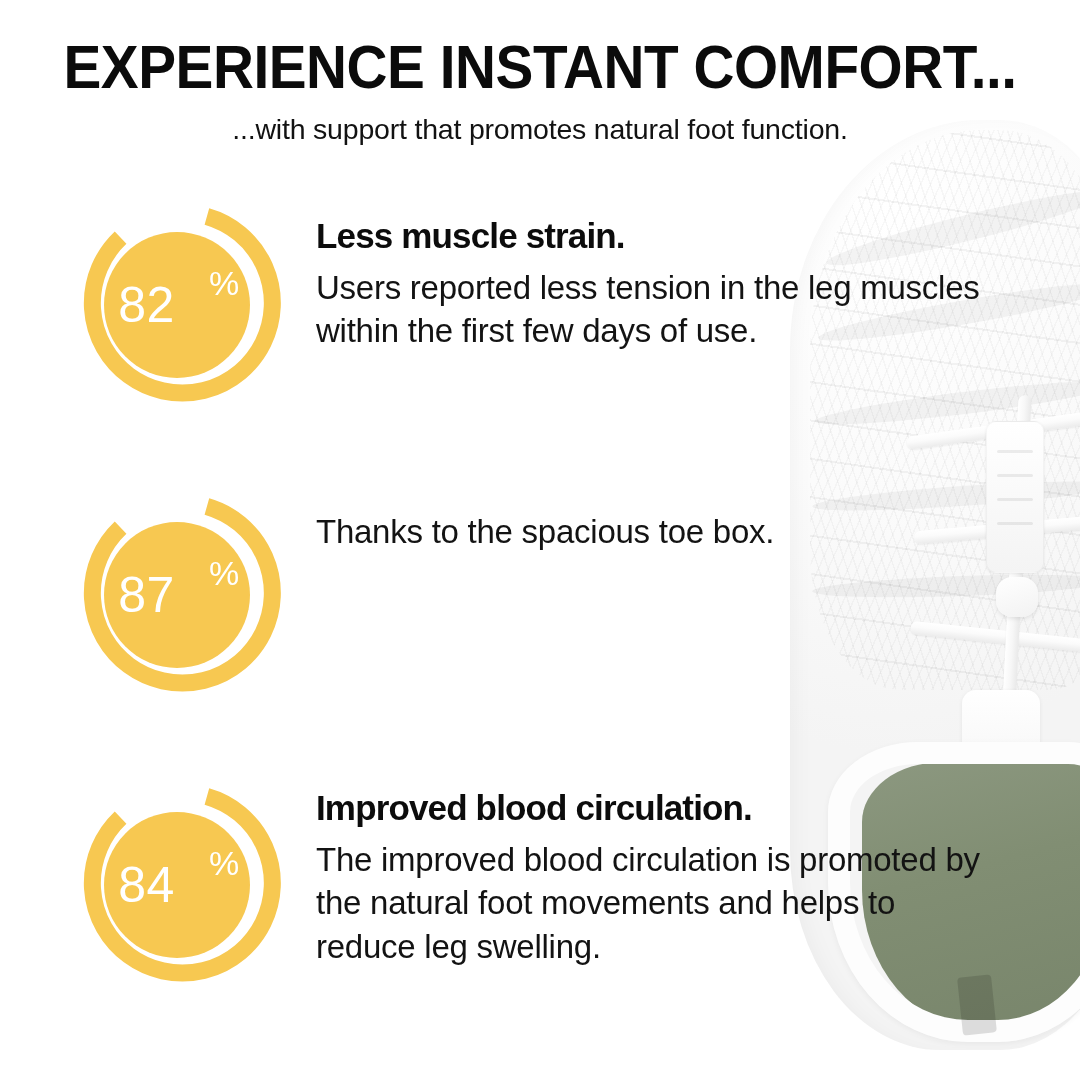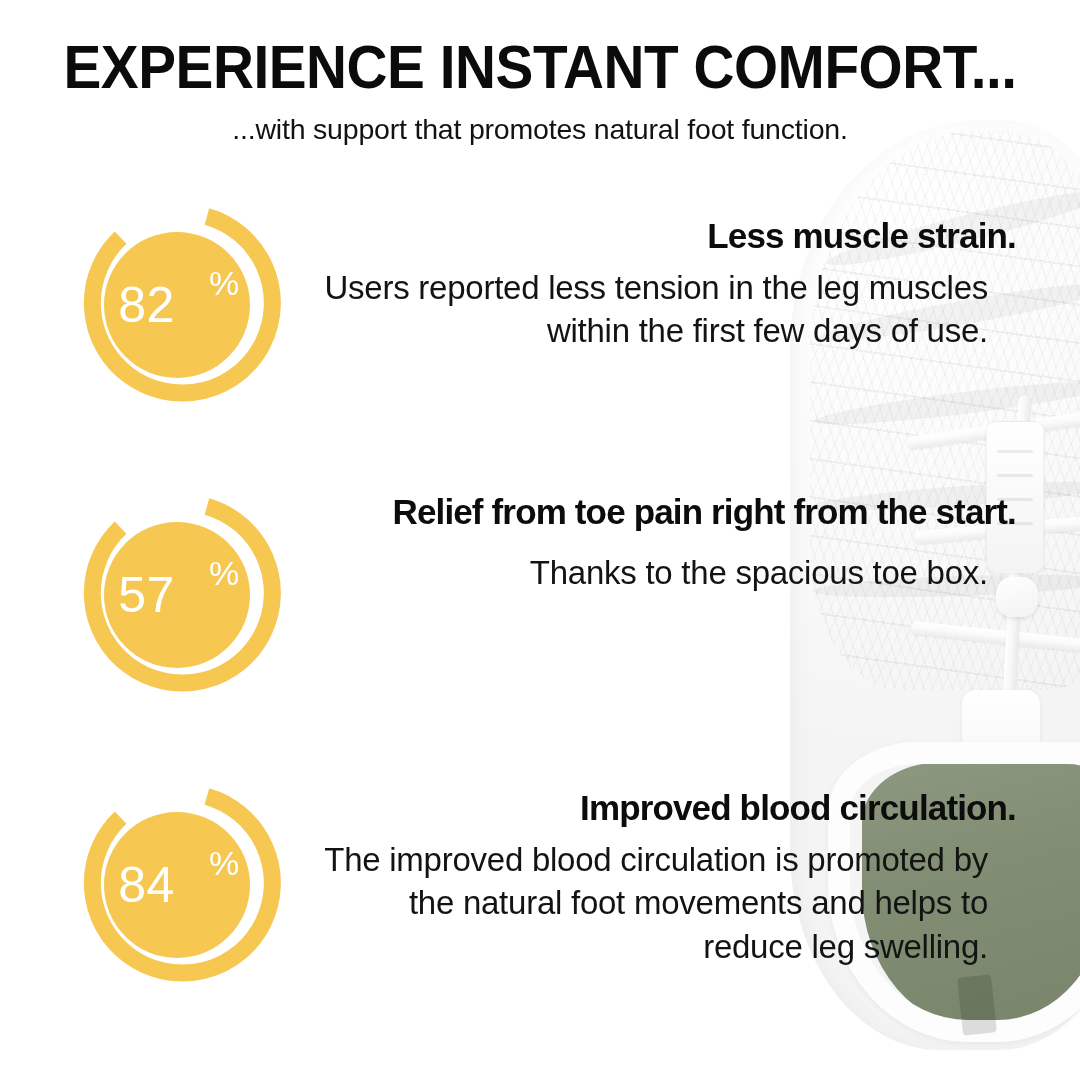--- a/index.html
+++ b/index.html
@@ -251,21 +251,20 @@
     align-self: flex-start;
     margin-top: 74px;
     margin-left: 2px;
   }
 
   .stat-text {
     flex: 1 1 auto;
     padding-left: 24px;
     padding-right: 22px;
     padding-top: 36px;
-    text-align: right;
   }
   .stat-title {
     margin: 0;
     font-family: "Liberation Sans", sans-serif;
     font-weight: 700;
     font-size: 35px;
     line-height: 1.16;
     letter-spacing: -0.85px;
     color: #0c0c0c;
     max-width: 700px;
@@ -342,26 +341,25 @@
       </div>
     </div>
 
     <div class="stat-row row-2">
       <div class="badge">
         <svg viewBox="0 0 230 230">
           <path d="M 58.6 47.6 A 90 90 0 1 0 144.9 26.5" fill="none" stroke="#F7C851" stroke-width="17" stroke-linecap="butt"></path>
           <circle cx="115" cy="115" r="73" fill="#F7C851"></circle>
         </svg>
         <div class="badge-value">
-          <span>57</span>
+          <span>87</span>
             <span class="pct">%</span>
         </div>
       </div>
       <div class="stat-text">
-        <h2 class="stat-title">Relief from toe pain right from the start.</h2>
         <p class="stat-desc">Thanks to the spacious toe box.</p>
       </div>
     </div>
 
     <div class="stat-row row-3">
       <div class="badge">
         <svg viewBox="0 0 230 230">
           <path d="M 58.6 47.6 A 90 90 0 1 0 144.9 26.5" fill="none" stroke="#F7C851" stroke-width="17" stroke-linecap="butt"></path>
           <circle cx="115" cy="115" r="73" fill="#F7C851"></circle>
         </svg>

